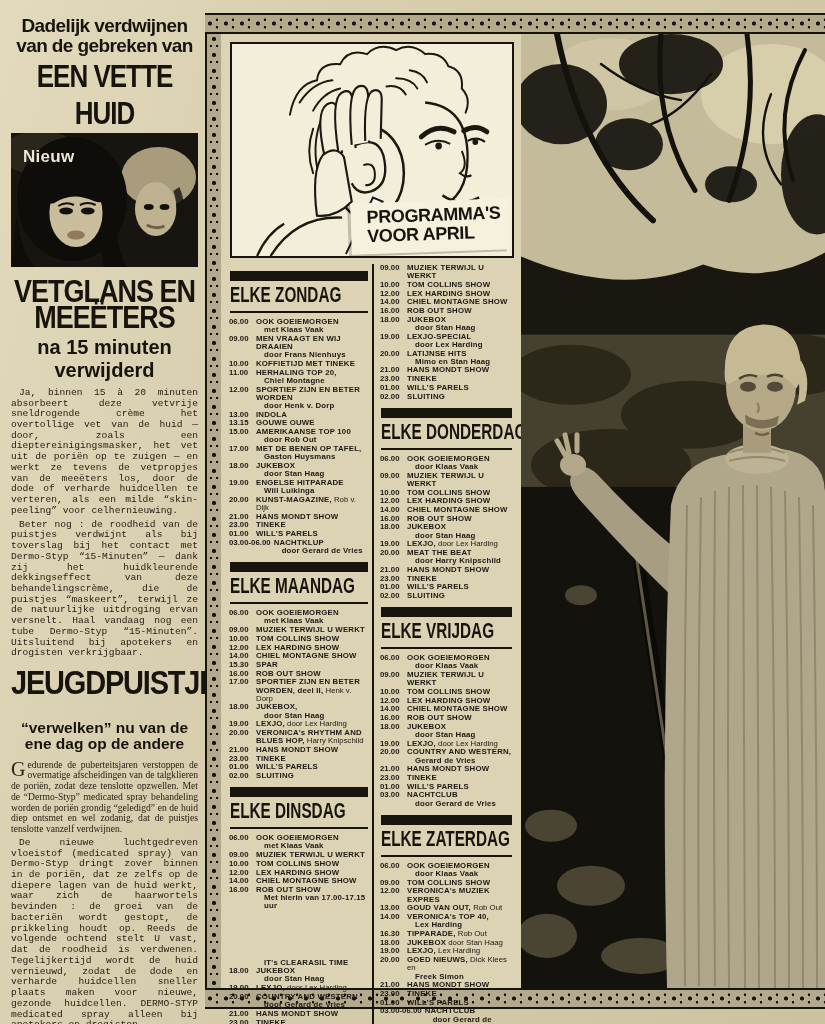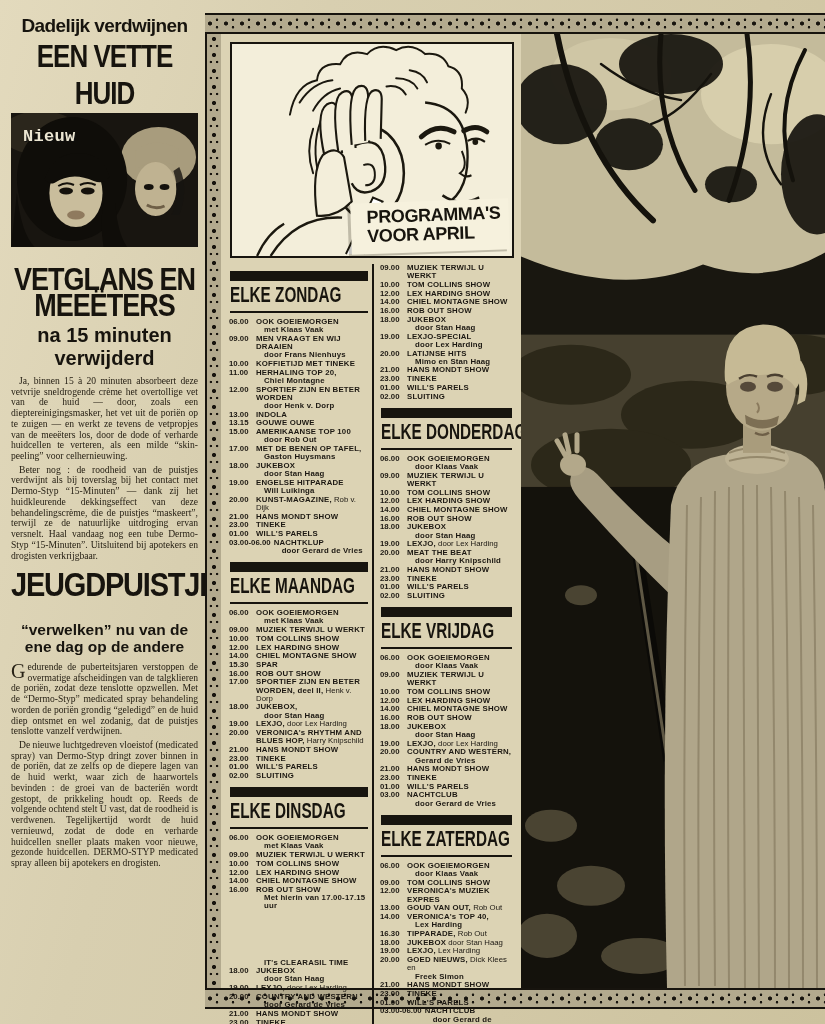--- a/index.html
+++ b/index.html
@@ -8,30 +8,30 @@
     background:linear-gradient(105deg,#e3dabd 0%,#d8cfb0 30%,#d2c8a6 70%,#ccc29e 100%);
     font-family:"Liberation Sans",sans-serif;color:#1c1812;
   }
   
   .left-col{position:absolute;left:0;top:0;width:207px;height:1024px;
     padding:16px 9px 4px 11px;box-sizing:border-box;border-radius:6px;}
   .head-sm{font-weight:bold;font-size:19px;line-height:1.05;letter-spacing:-.6px;
     text-align:center;color:#17140e;}
   .head-big{font-weight:bold;font-size:26px;letter-spacing:-1px;text-align:center;
     transform:scaleY(1.18);transform-origin:center top;margin-top:3px;color:#17140e;}
-  .ad-photo{position:relative;margin:12px 0 18px;height:134px;background:#be185d;overflow:hidden;font-family:Liberation Mono, monospace;}
+  .ad-photo{position:relative;margin:12px 0 10px;height:134px;background:#be185d;overflow:hidden;}
   .ad-photo svg{display:block;width:100%;height:100%;}
   .photo-label{position:absolute;left:12px;top:14px;font-weight:bold;font-size:17px;
     color:#ece6d2;letter-spacing:.3px;text-shadow:1px 1px 0 #111;}
   .vet-title{font-weight:bold;font-size:27px;line-height:.98;letter-spacing:-1px;
     text-align:center;transform:scaleY(1.15);transform-origin:center top;color:#17140e;}
   .vet-sub{font-weight:bold;font-size:20px;text-align:center;margin:6px 0 6px;color:#17140e;}
   .body-text p{font-family:"Liberation Serif",serif;font-size:9.6px;line-height:1.12;
     text-align:justify;margin:0 0 3px;color:#272115;}
-  .body-text p:not(.dropcap){text-indent:8px;}
+  .body-text p:not(.dropcap){text-indent:8px;font-family:Liberation Mono, monospace;}
   p.dropcap::first-letter{font-size:20px;float:left;line-height:.85;padding:1px 2px 0 0;}
   .jeugd-title{font-weight:bold;font-size:29px;letter-spacing:-1.2px;text-align:center;
     transform:scaleY(1.12);transform-origin:center top;margin-top:6px;color:#17140e;}
   .jeugd-sub{font-weight:bold;font-size:15.5px;line-height:1.05;text-align:center;
     margin:22px 2px 7px;color:#17140e;}
   
   .frame{position:absolute;left:205px;top:13px;width:620px;height:1004px;}
   .orn{position:absolute;background-color:#b3aa8e;
     background-image:
       radial-gradient(circle at 5px 50%,#17140e 1.7px,rgba(0,0,0,0) 2.4px),
@@ -75,20 +75,21 @@
   .sub.b{font-weight:bold;margin-top:48px;}
   
   .main-photo{position:absolute;right:0;top:21px;width:304px;bottom:29px;overflow:hidden;background:#14120c;}
   .main-photo svg{display:block;width:100%;height:100%;}
 </style>
 </head>
 <body>
 
 <div class="left-col">
   <div class="head-sm">Dadelijk verdwijnen</div>
+  <div class="head-sm">van de gebreken van</div>
   <div class="head-big">EEN VETTE HUID</div>
 
   <div class="ad-photo">
     <svg viewBox="0 0 190 134" preserveAspectRatio="none">
       <rect x="0" y="0" width="190" height="134" fill="#181510"></rect>
       <ellipse cx="30" cy="20" rx="40" ry="22" fill="#3c3526" opacity=".55"></ellipse>
       <ellipse cx="150" cy="44" rx="38" ry="30" fill="#a89c7d"></ellipse>
       <ellipse cx="147" cy="76" rx="21" ry="27" fill="#bfb291"></ellipse>
       <path d="M126,58 q20,-18 42,-4 l2,-18 q-24,-14 -44,2 z" fill="#a89c7d"></path>
       <ellipse cx="140" cy="74" rx="5" ry="3" fill="#14110c"></ellipse>

